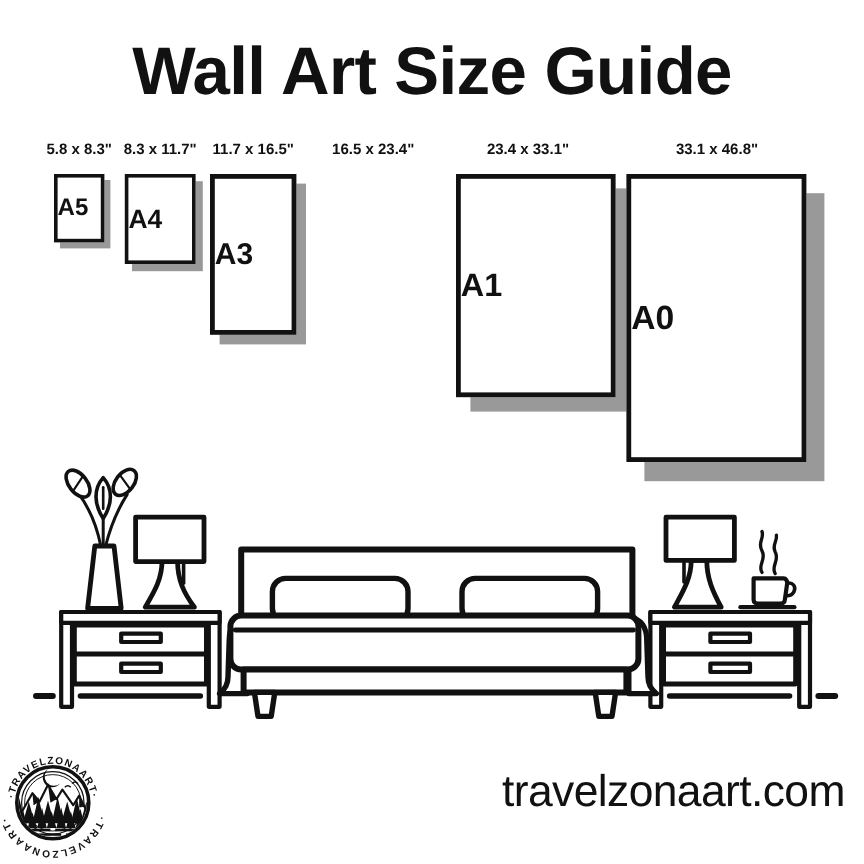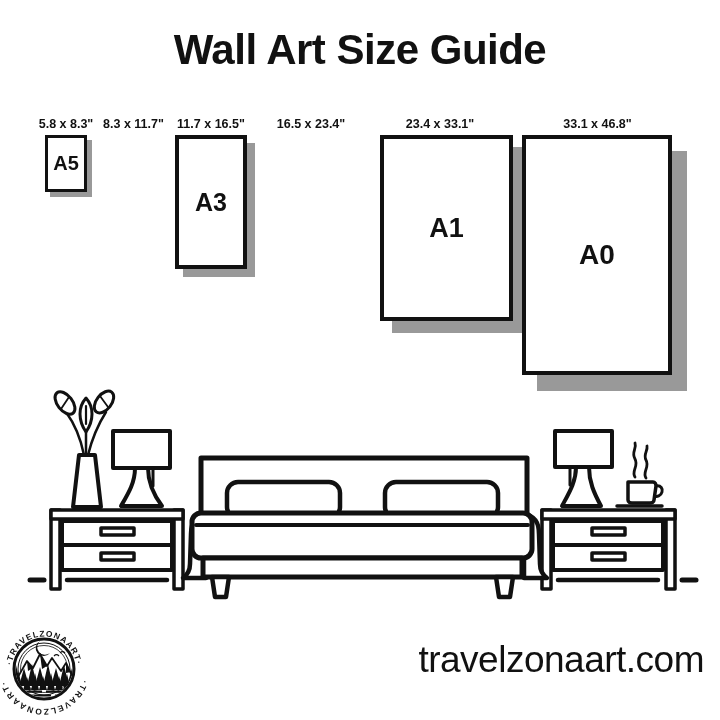--- a/index.html
+++ b/index.html
@@ -14,33 +14,33 @@
     width:720px;height:720px;
     background:var(--background);
     font-family:"Liberation Sans", sans-serif;
     color:var(--ink);
     overflow:hidden;
     margin:0 auto;
   }
   .page-title{
     position:absolute;top:26px;left:0;right:0;
     text-align:center;
-    font-size:42px;font-weight:800;letter-spacing:-0.5px;
+    font-size:56px;font-weight:800;letter-spacing:-0.5px;
     color:var(--ink);
   }
   .size-item{position:absolute;top:117px;}
   .size-dims{
     position:absolute;top:0;left:50%;transform:translateX(-50%);
     white-space:nowrap;
     font-size:12.5px;font-weight:700;color:var(--ink);
   }
   .paper{
-    margin-top:18px;
+    margin-top:28px;
     background:var(--background);
-    display:flex;align-items:center;justify-content:center;
+    display:flex;align-items:center;
     border-style:solid;border-color:var(--ink);
   }
   .paper span{font-weight:700;color:var(--ink);}
   .bedroom{position:absolute;left:0;top:380px;width:720px;height:230px;color:var(--ink);}
   .logo{position:absolute;left:0;top:620px;width:92px;height:100px;color:var(--ink);}
   .logo text{font-family:"Liberation Sans", sans-serif;font-weight:700;fill:var(--ink);}
   .website{
     position:absolute;top:639px;right:16px;
     font-size:37px;font-weight:400;letter-spacing:-0.5px;
     color:var(--ink);
@@ -57,20 +57,23 @@
 
     <div class="size-item" style="left:45px;width:42px;">
       <div class="size-dims">5.8 x 8.3"</div>
       <div class="paper" style="width:42px;height:57px;border-width:3px;box-shadow:5px 5px 0 var(--paper-shadow);">
         <span style="font-size:20px;">A5</span>
       </div>
     </div>
 
     <div class="size-item" style="left:104px;width:59px;">
       <div class="size-dims">8.3 x 11.7"</div>
+      <div class="paper" style="width:59px;height:75px;border-width:3px;box-shadow:6px 6px 0 var(--paper-shadow);">
+        <span style="font-size:22px;">A4</span>
+      </div>
     </div>
 
     <div class="size-item" style="left:175px;width:72px;">
       <div class="size-dims">11.7 x 16.5"</div>
       <div class="paper" style="width:72px;height:134px;border-width:4px;box-shadow:8px 8px 0 var(--paper-shadow);">
         <span style="font-size:25px;">A3</span>
       </div>
     </div>
 
     <div class="size-item" style="left:262px;width:98px;">

